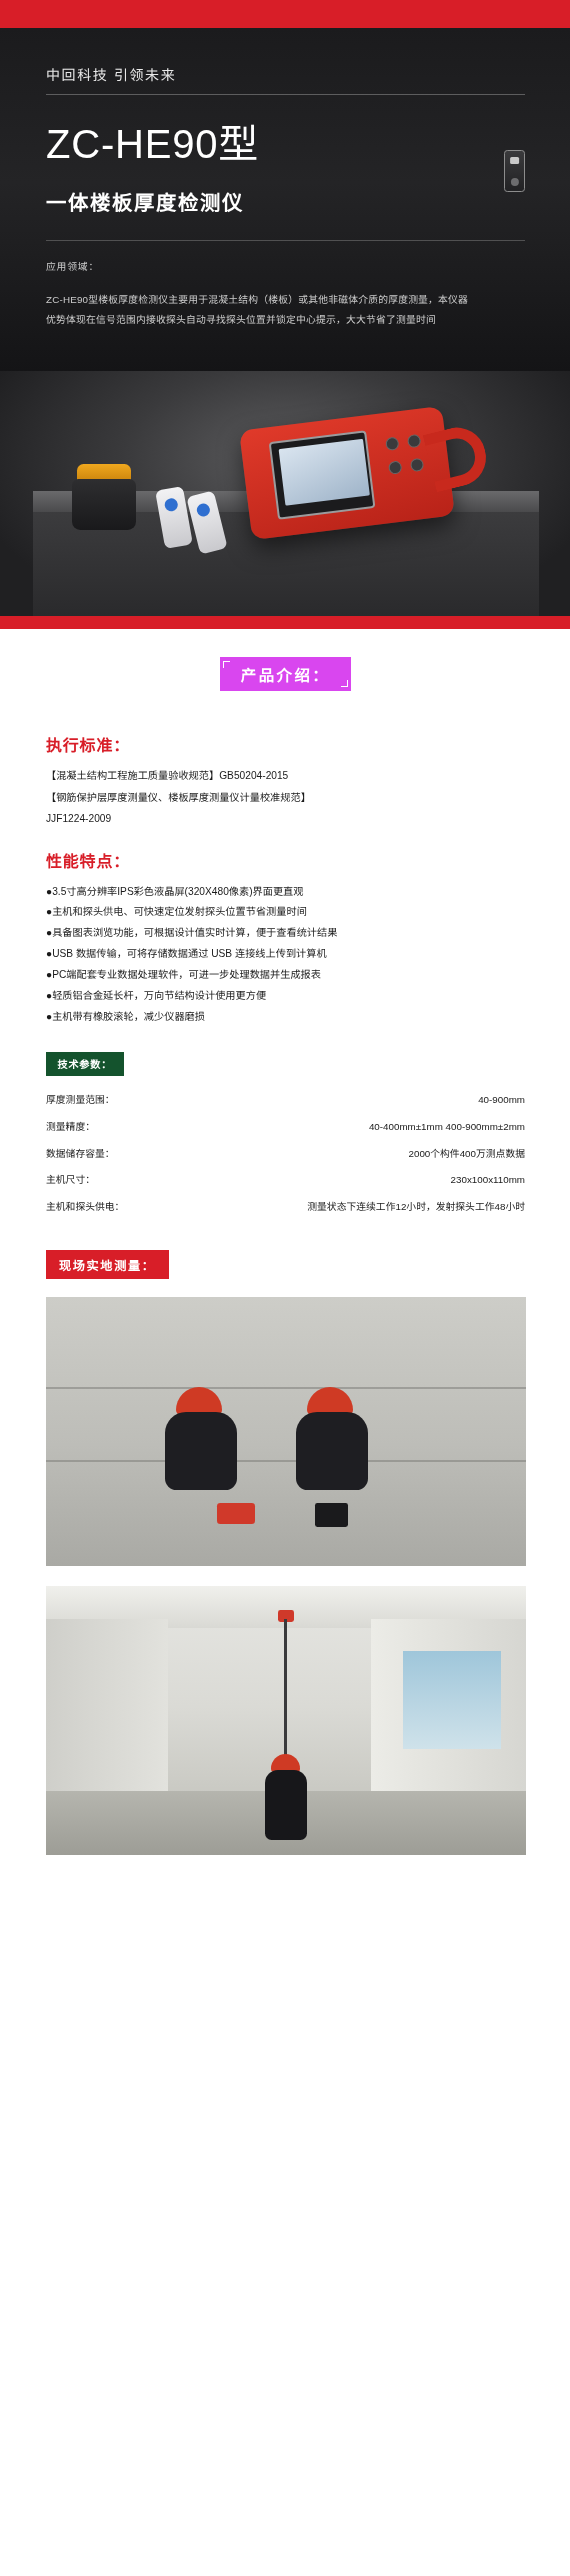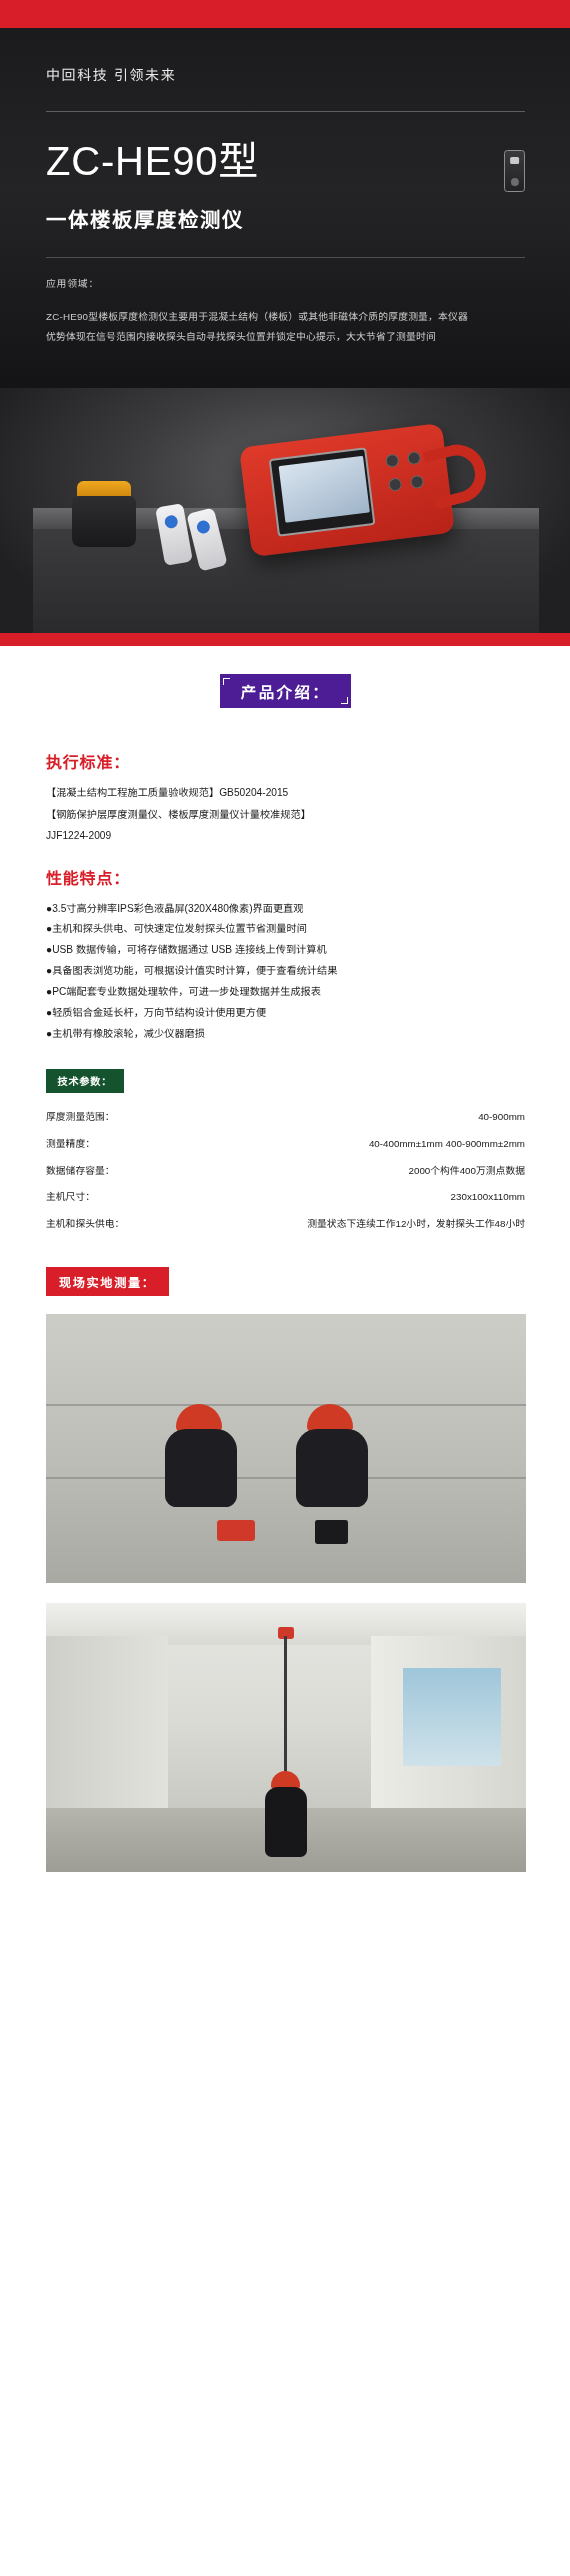--- a/index.html
+++ b/index.html
@@ -27,21 +27,21 @@
   .hero {
     position: relative;
     background: linear-gradient(180deg, #1b1b1d 0%, #242426 45%, #141416 100%);
     padding: 36px 46px 42px 46px;
     color: #ffffff;
   }
   .hero-slogan {
     font-size: 14px;
     letter-spacing: 1.6px;
     color: #e8e8e8;
-    margin-bottom: 27px;
+    margin-bottom: 10px;
   }
   .hero-rule {
     height: 0.8px;
     background: rgba(255,255,255,0.28);
     margin-bottom: 28px;
   }
   .hero-title {
     font-size: 40px;
     font-weight: 400;
     letter-spacing: 0.8px;
@@ -204,21 +204,21 @@
   }
 
   
   .section-head-wrap {
     text-align: center;
     padding: 28px 0 23px 0;
   }
   .section-head {
     display: inline-block;
     position: relative;
-    background: #4c1d95;
+    background: #d946ef;
     color: #ffffff;
     font-size: 15.5px;
     font-weight: 700;
     letter-spacing: 2.4px;
     padding: 5.7px 21px;
   }
   .section-head .corner {
     position: absolute;
     width: 7.3px; height: 7.3px;
     border: 1.6px solid #ffffff;
@@ -417,22 +417,22 @@
   <div class="content">
 
     <div class="sub-head">执行标准：</div>
     <div class="std-line">【混凝土结构工程施工质量验收规范】GB50204-2015</div>
     <div class="std-line">【钢筋保护层厚度测量仪、楼板厚度测量仪计量校准规范】</div>
     <div class="std-line">JJF1224-2009</div>
 
     <div class="sub-head">性能特点：</div>
     <div class="feature-line">●3.5寸高分辨率IPS彩色液晶屏(320X480像素)界面更直观</div>
     <div class="feature-line">●主机和探头供电、可快速定位发射探头位置节省测量时间</div>
+    <div class="feature-line">●具备图表浏览功能，可根据设计值实时计算，便于查看统计结果</div>
     <div class="feature-line">●USB 数据传输，可将存储数据通过 USB 连接线上传到计算机</div>
-    <div class="feature-line">●具备图表浏览功能，可根据设计值实时计算，便于查看统计结果</div>
     <div class="feature-line">●PC端配套专业数据处理软件，可进一步处理数据并生成报表</div>
     <div class="feature-line">●轻质铝合金延长杆，万向节结构设计使用更方便</div>
     <div class="feature-line">●主机带有橡胶滚轮，减少仪器磨损</div>
 
     <div class="param-bar">技术参数：</div>
 
     <table class="params">
       <tbody>
           <tr>
         <td class="label">厚度测量范围：</td>

